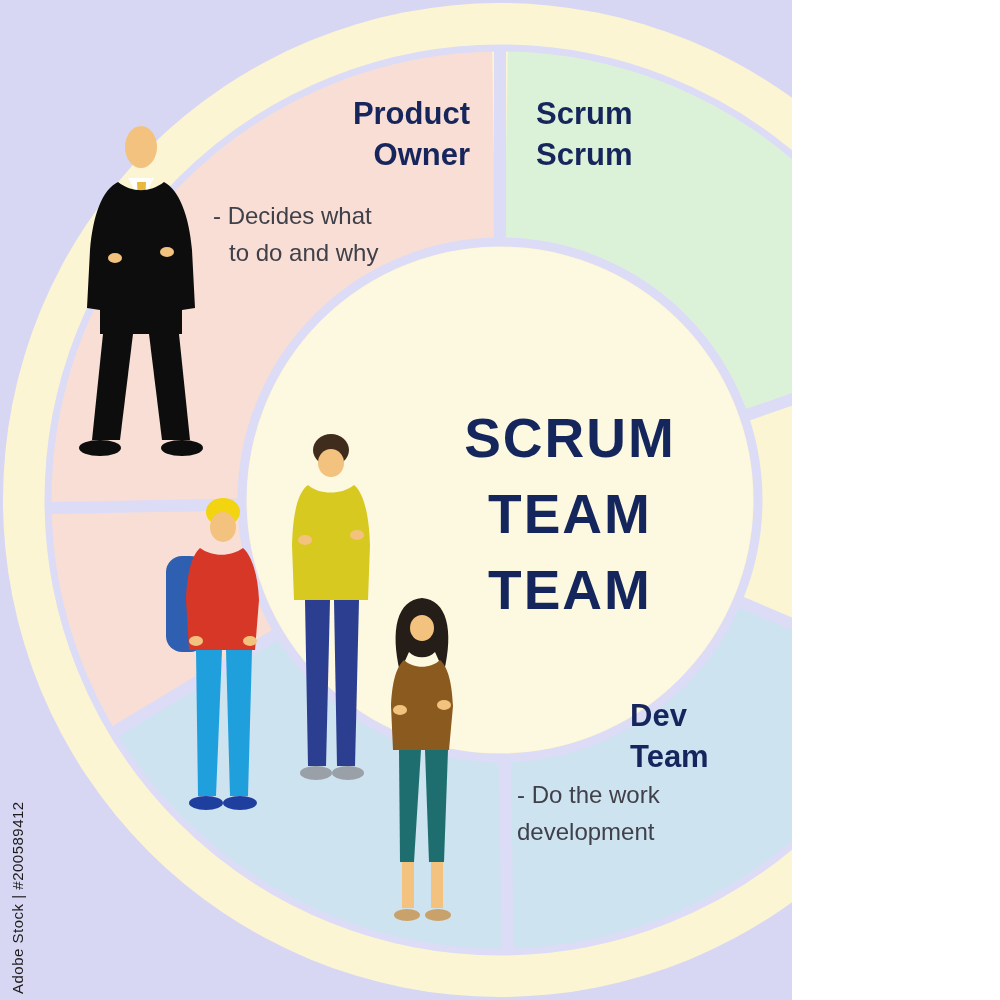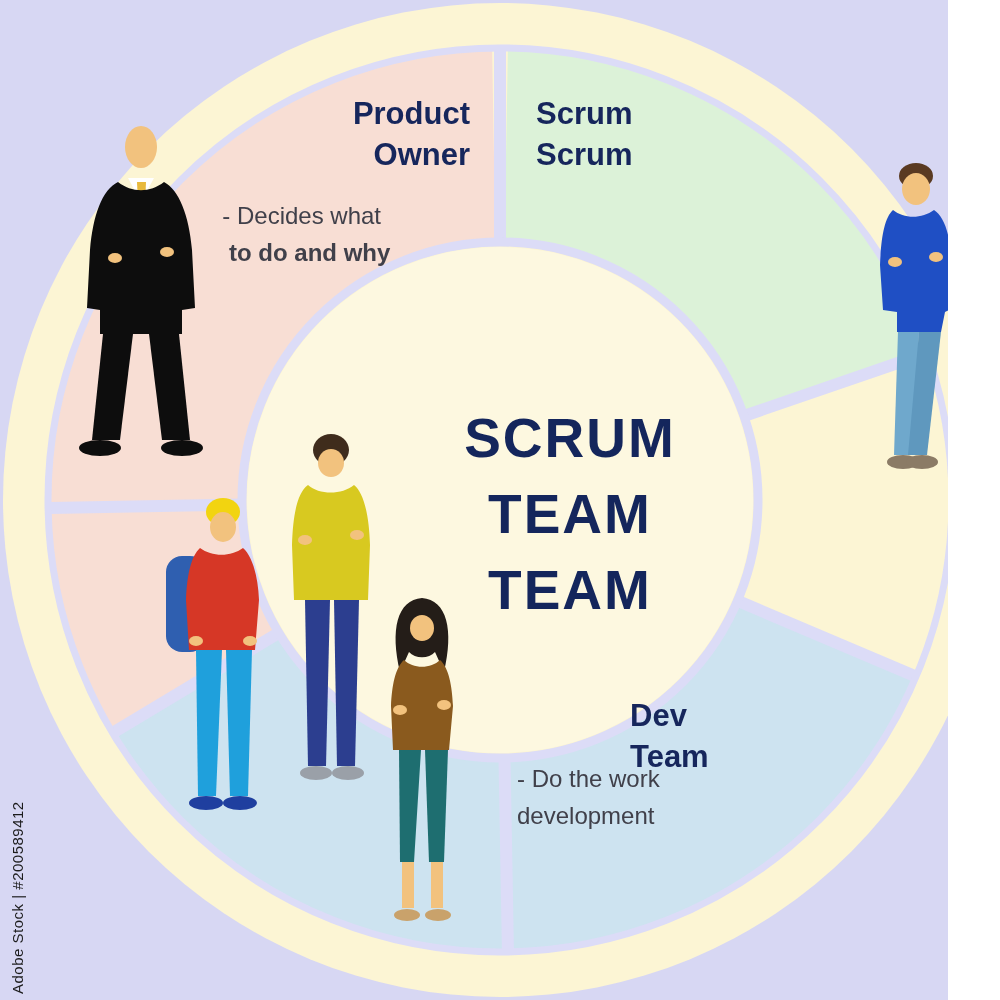--- a/index.html
+++ b/index.html
@@ -1,27 +1,27 @@
 <!DOCTYPE html>
 <html><head>
 <meta charset="utf-8">
 <style>
   html,body{margin:0;padding:0;}
   #stage{
     position:relative;
-    width:948px;height:1000px;
+    width:792px;height:1000px;
     overflow:hidden;
     font-family:"Liberation Sans","DejaVu Sans",sans-serif;
     background:#d7d7f3;
   }
   #wheel-svg{position:absolute;left:0;top:0;}
   .txt{position:absolute;white-space:nowrap;}
   .role-title{font-weight:bold;font-size:31px;line-height:41px;color:#16265c;}
-  .role-desc{font-size:24px;line-height:37px;color:#40404a;text-align:center;}
-  .indent{padding-left:16px;font-weight:bold;}
+  .role-desc{font-size:24px;line-height:37px;color:#40404a;}
+  .indent{padding-left:16px;}
   .center-title{
     font-weight:800;font-size:55px;line-height:76px;
     letter-spacing:2px;color:#14265c;text-align:center;
   }
   .right{text-align:right;}
   .center{text-align:left;}
   #watermark{
     position:absolute;left:26px;bottom:6px;
     transform:rotate(-90deg);transform-origin:bottom left;
     font-size:15px;color:#1c1c1c;letter-spacing:0.5px;
@@ -140,20 +140,20 @@
   <div class="txt center-title" style="left:430px;top:400px;width:280px;">
     <div>SCRUM</div>
     <div>TEAM</div>
     <div>TEAM</div>
   </div>
 
   <div class="txt role-title center" style="left:630px;top:695px;width:145px;">
     <div>Dev</div>
     <div>Team</div>
   </div>
-  <div class="txt role-desc center" style="left:517px;top:760px;width:215px;">
+  <div class="txt role-desc center" style="left:517px;top:776px;width:215px;">
     <div>- Do the work</div>
     <div>development</div>
   </div>
 
   <div id="watermark">Adobe Stock | #200589412</div>
 
 </div>
 
 </body></html>

